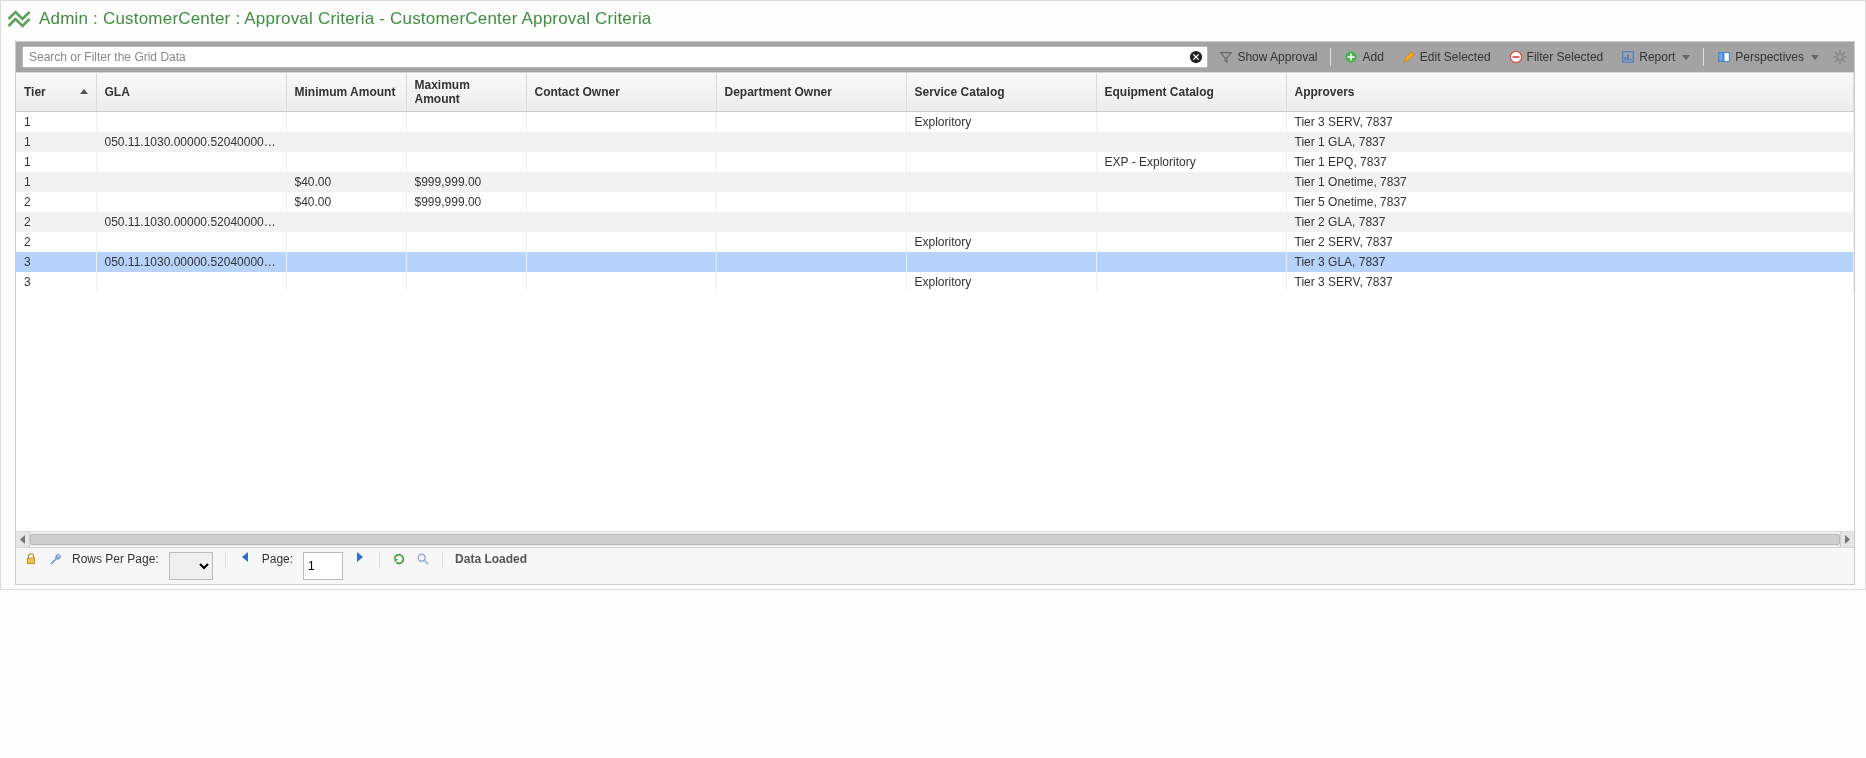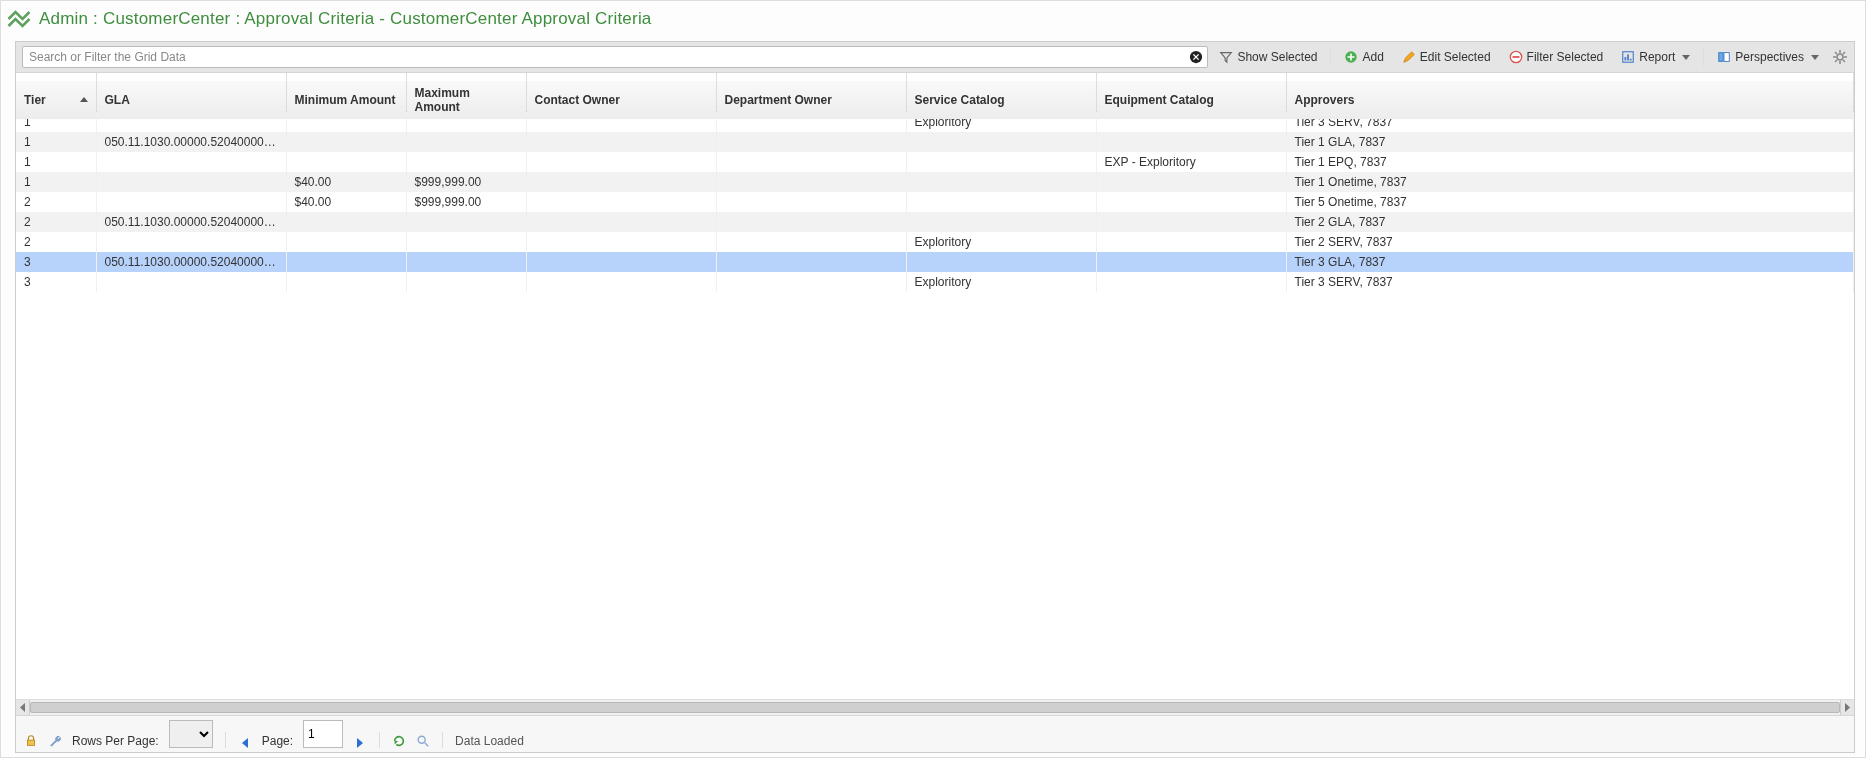--- a/index.html
+++ b/index.html
@@ -7,21 +7,21 @@
     margin: 0; padding: 0;
     font-family: "Trebuchet MS", Verdana, Arial, sans-serif;
     font-size: 12px;
     background: #fdfdfd;
     color: #333;
     height: 100%;
   }
   .app {
     display: flex;
     flex-direction: column;
-    height: 758px;
+    height: 590px;
     width: 100%;
     border: 1px solid #ddd;
   }
   .header {
     display: flex;
     align-items: center;
     padding: 4px 8px 2px 4px;
     gap: 6px;
   }
   .logo {
@@ -41,21 +41,21 @@
     background: #fff;
     display: flex;
     flex-direction: column;
     min-height: 0;
   }
   .toolbar {
     display: flex;
     align-items: center;
     padding: 4px 6px;
     border-bottom: 1px solid #d6d6d6;
-    background: #e5e5e5;
+    background: #a3a3a3;
     gap: 4px;
   }
   .search-wrap {
     flex: 1;
     position: relative;
     display: flex;
     align-items: center;
   }
   .search-input {
     width: 100%;
@@ -114,21 +114,21 @@
   thead th {
     background: linear-gradient(#f9f9f9,#ececec);
     border-right: 1px solid #ddd;
     border-bottom: 1px solid #ccc;
     text-align: left;
     padding: 5px 8px;
     font-weight: 600;
     color: #333;
     font-size: 12px;
     position: sticky;
-    top: 8px;
+    top: 0;
   }
   thead th.sorted::after {
     content: "";
     float: right;
     margin-top: 4px;
     width: 0; height: 0;
     border-left: 4px solid transparent;
     border-right: 4px solid transparent;
     border-bottom: 5px solid #555;
   }
@@ -159,41 +159,41 @@
   }
   .hscroll .arrow {
     position: absolute; top: 0; bottom: 0; width: 14px;
     display: flex; align-items: center; justify-content: center;
     background: #e6e6e6;
   }
   .hscroll .arrow.left { left: 0; border-right: 1px solid #ccc; }
   .hscroll .arrow.right { right: 0; border-left: 1px solid #ccc; }
   .footer {
     display: flex;
-    align-items: flex-end;
+    align-items: flex-start;
     gap: 10px;
     padding: 4px 8px;
     border-top: 1px solid #d6d6d6;
     background: #f7f7f7;
   }
   .footer .sep { height: 16px; }
   .footer select, .footer input[type=text] {
     height: 20px;
     border: 1px solid #bbb;
     font-size: 12px;
     padding: 13px 4px;
   }
   .footer input.page { width: 40px; text-align: left; }
   .nav-arrow {
     cursor: pointer;
     color: #2a6fd6;
     font-size: 13px;
     padding: 0 3px;
   }
-  .status { color: #555; }
+  .status { color: #555; font-weight: bold; }
   svg { display: block; }
   .gear-right {
     width: 16px; height: 16px;
     cursor: pointer;
     margin-left: 2px;
   }
 </style>
 </head>
 <body>
 
@@ -220,21 +220,21 @@
               <path d="M5 5 L11 11 M11 5 L5 11" stroke="#fff" stroke-width="1.6"></path>
             </svg>
         </span>
       </div>
       <span class="tbtn">
         <span class="icon">
           <svg viewBox="0 0 16 16">
               <path d="M2 3 H14 L9 9 V14 L7 12 V9 Z" fill="none" stroke="#666" stroke-width="1.3"></path>
             </svg>
         </span>
-        <span>Show Selected</span>
+        <span>Show Approval</span>
       </span>
       <span class="sep"></span>
       <span class="tbtn">
         <span class="icon">
           <svg viewBox="0 0 16 16">
               <circle cx="8" cy="8" r="6.5" fill="#4caf50"></circle>
               <path d="M8 4 V12 M4 8 H12" stroke="#fff" stroke-width="1.8"></path>
             </svg>
         </span>
         <span>Add</span>

